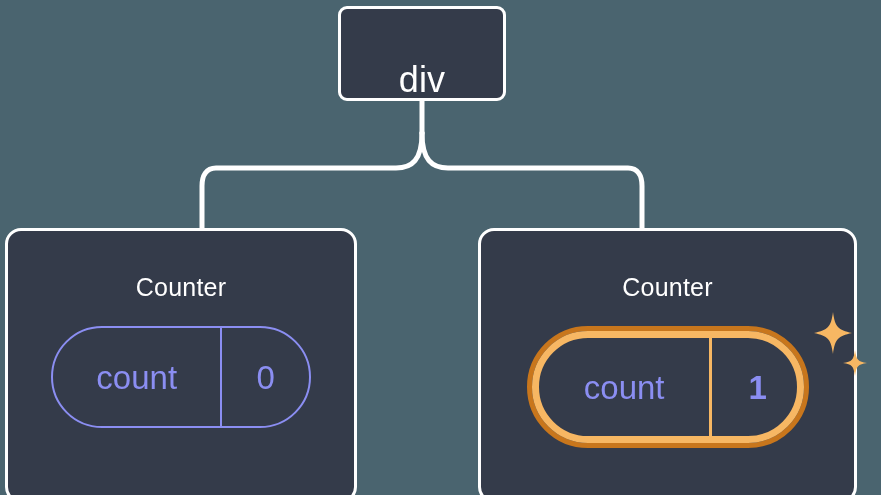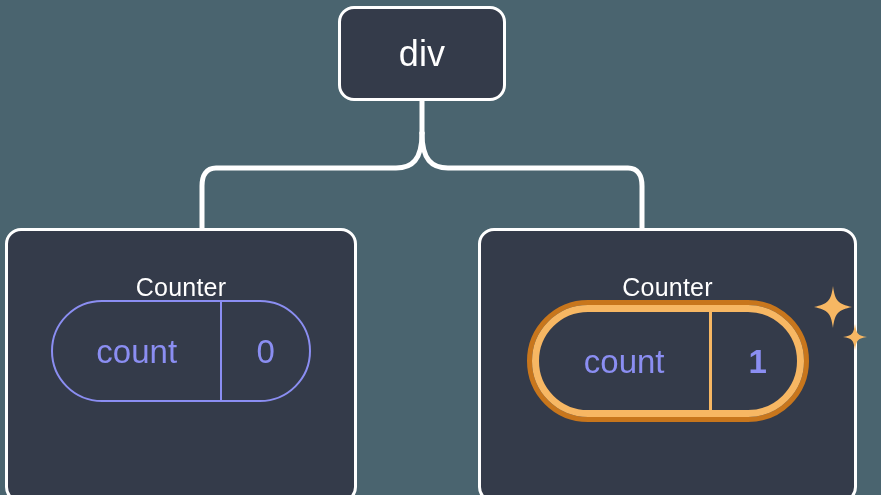--- a/index.html
+++ b/index.html
@@ -36,22 +36,22 @@
     border-radius: 16px;
     display: flex;
     flex-direction: column;
     align-items: center;
   }
   .node.root {
     left: 338px;
     top: 6px;
     width: 168px;
     height: 95px;
-    justify-content: center;
-    border-radius: 16px;
+    justify-content: flex-end;
+    border-radius: 9px;
   }
   .node.child {
     top: 228px;
     width: 352px;
     height: 275px;
     padding-top: 44px;
   }
   .node.child-left  { left: 5px; }
   .node.child-right { left: 478px; width: 379px; }
 
@@ -60,20 +60,21 @@
     font-size: 25px;
     font-weight: 400;
     letter-spacing: 0.2px;
     line-height: 1;
   }
   .node.root .node-title { font-size: 36px; }
 
   
   .pill-wrap {
     position: relative;
+    margin-top: 26px;
     display: flex;
     align-items: center;
     justify-content: center;
   }
 
   .pill {
     position: relative;
     box-sizing: border-box;
     display: flex;
     align-items: stretch;

